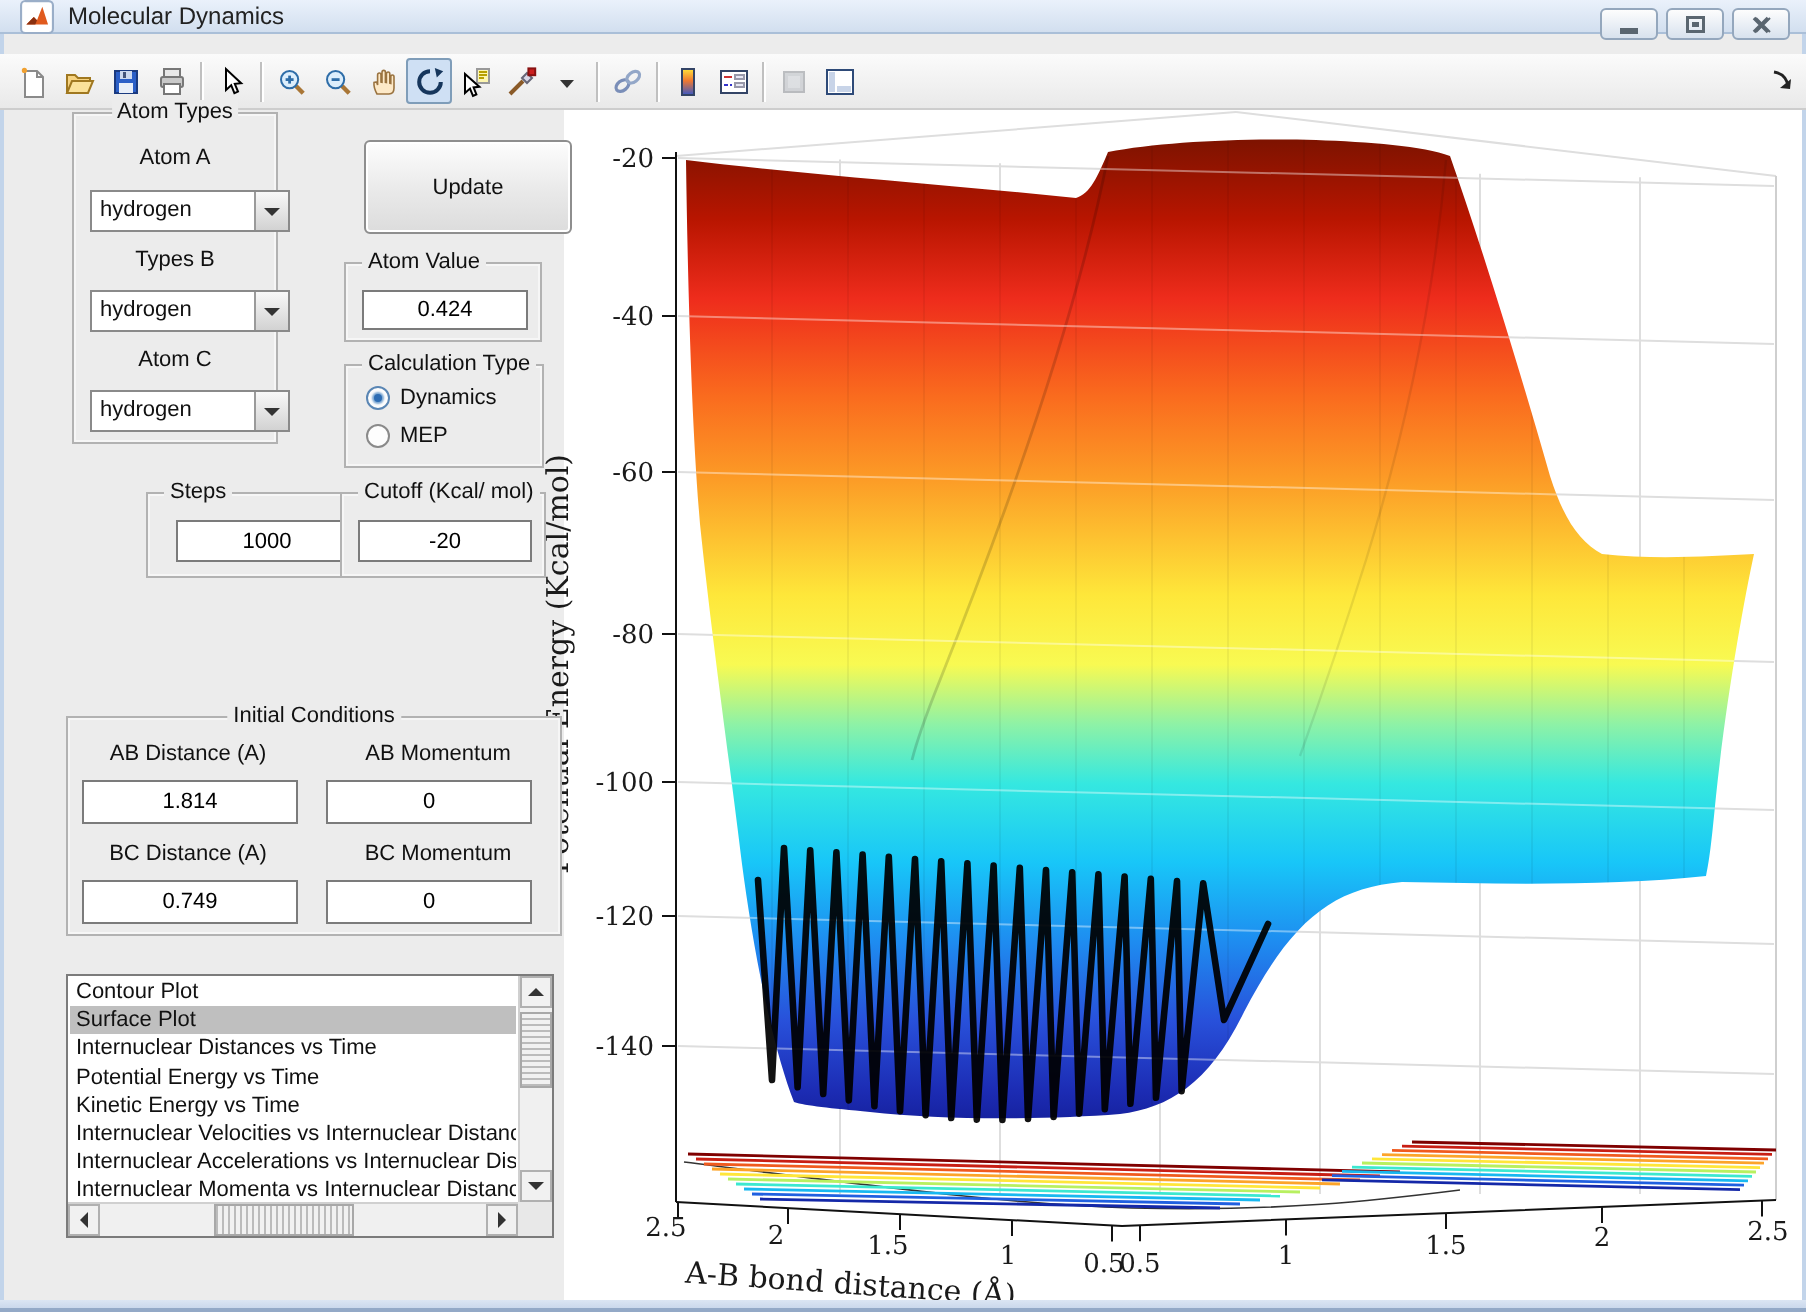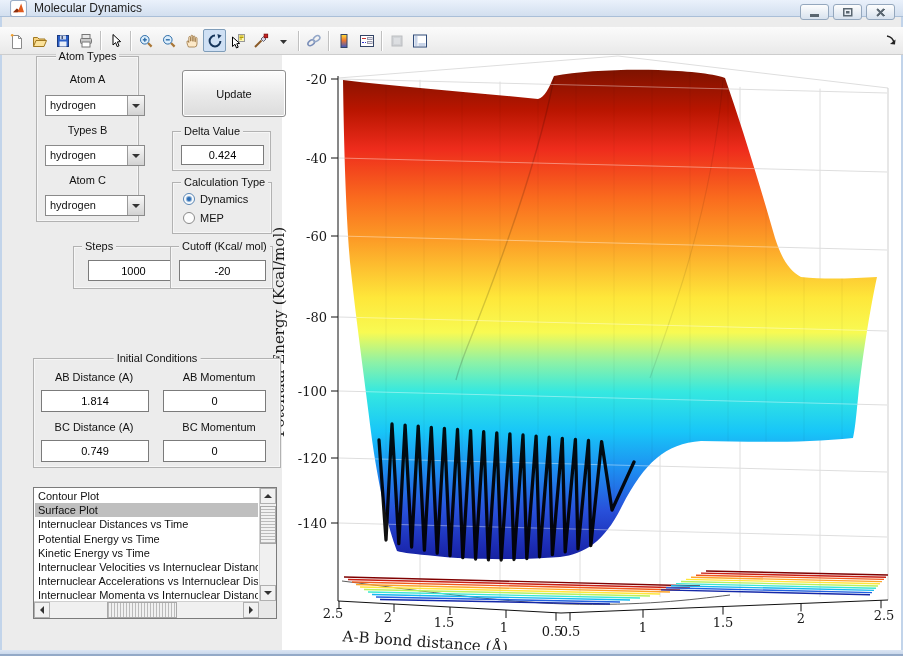--- a/index.html
+++ b/index.html
@@ -460,21 +460,21 @@
           <div class="tri-d"></div>
         </div>
     </div>
   </div>
 
   <div class="pushbtn" style="left:166px;top:70px;width:104px;height:47px;margin-left:16px;">
     <span>Update</span>
   </div>
 
   <div class="panel" style="left:172px;top:131px;width:99px;height:40px;">
-    <div class="ptitle">Delta Value</div>
+    <div class="ptitle">Atom Value</div>
     <input class="edit" style="left: 8px; top: 13px; width: 83px; height: 20px;" value="0.424">
   </div>
 
   <div class="panel" style="left:172px;top:182px;width:100px;height:52px;">
     <div class="ptitle">Calculation Type</div>
     <div class="radio-row sel" style="left:10px;top:10px;">
       <span class="rdot"></span>
       <span>Dynamics</span>
     </div>
     <div class="radio-row" style="left:10px;top:29px;">

